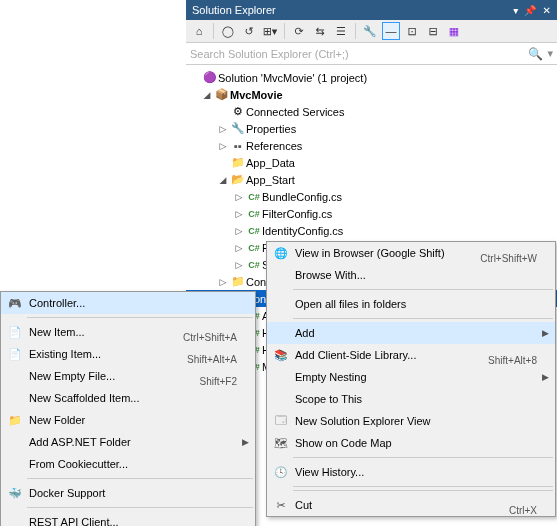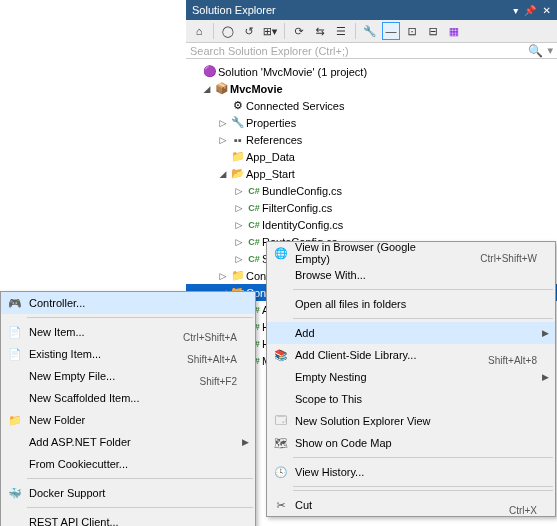--- a/index.html
+++ b/index.html
@@ -11,21 +11,21 @@
   .pane-title { background: #2d5a84; color: #fff; height: 20px; display: flex; align-items: center; padding: 0 6px; }
   .pane-title-text { flex: 1; font-size: 11px; }
   .pane-title-icons { display: flex; gap: 6px; align-items: center; }
   .pane-title-icons span { font-size: 10px; color: #fff; cursor: pointer; }
 
   .toolbar { background: #eee; height: 23px; display: flex; align-items: center; padding: 0 4px; gap: 3px; border-bottom: 1px solid #ccc; }
   .tb-btn { width: 18px; height: 18px; display: flex; align-items: center; justify-content: center; font-size: 11px; color: #333; cursor: pointer; border: 1px solid transparent; }
   .tb-btn.outlined { border: 1px solid #3399ff; background: #e6f2fb; }
   .tb-sep { width: 1px; height: 16px; background: #ccc; margin: 0 2px; }
 
-  .search-row { height: 16px; border-bottom: 1px solid #ccc; display: flex; align-items: center; padding: 0 4px; color: #aaa; }
+  .search-row { height: 22px; border-bottom: 1px solid #ccc; display: flex; align-items: center; padding: 0 4px; color: #aaa; }
   .search-input { flex: 1; border: none; outline: none; font-size: 11px; color: #555; }
   .search-input::placeholder { color: #aaa; }
   .search-icon { font-size: 12px; color: #888; cursor: pointer; }
 
   .tree { flex: 1; overflow: hidden; padding: 4px 0; font-size: 11px; color: #000; }
   .node { display: flex; align-items: center; height: 17px; white-space: nowrap; padding-right: 4px; }
   .exp { width: 14px; text-align: center; color: #555; font-size: 9px; cursor: pointer; }
   .ico { width: 16px; text-align: center; font-size: 11px; }
   .ico.cs { color: #3a8d3a; font-weight: bold; font-size: 9px; }
   .ico.folder { color: #d9a54a; }
@@ -181,21 +181,21 @@
         <span class="exp">▷</span>
         <span class="ico cs">C#</span>
         <span>Ma</span>
       </div>
   </div>
 </div>
 
 <div class="menu ctx-menu">
   <div class="menu-item">
       <span class="menu-ico">🌐</span>
-      <span class="menu-label">View in Browser (Google Empty)</span>
+      <span class="menu-label">View in Browser (Google Shift)</span>
       <span class="menu-shortcut">Ctrl+Shift+W</span>
     </div>
   <div class="menu-item">
       <span class="menu-label">Browse With...</span>
     </div>
   <div class="menu-sep"></div>
   <div class="menu-item">
       <span class="menu-label">Open all files in folders</span>
     </div>
   <div class="menu-sep"></div>

